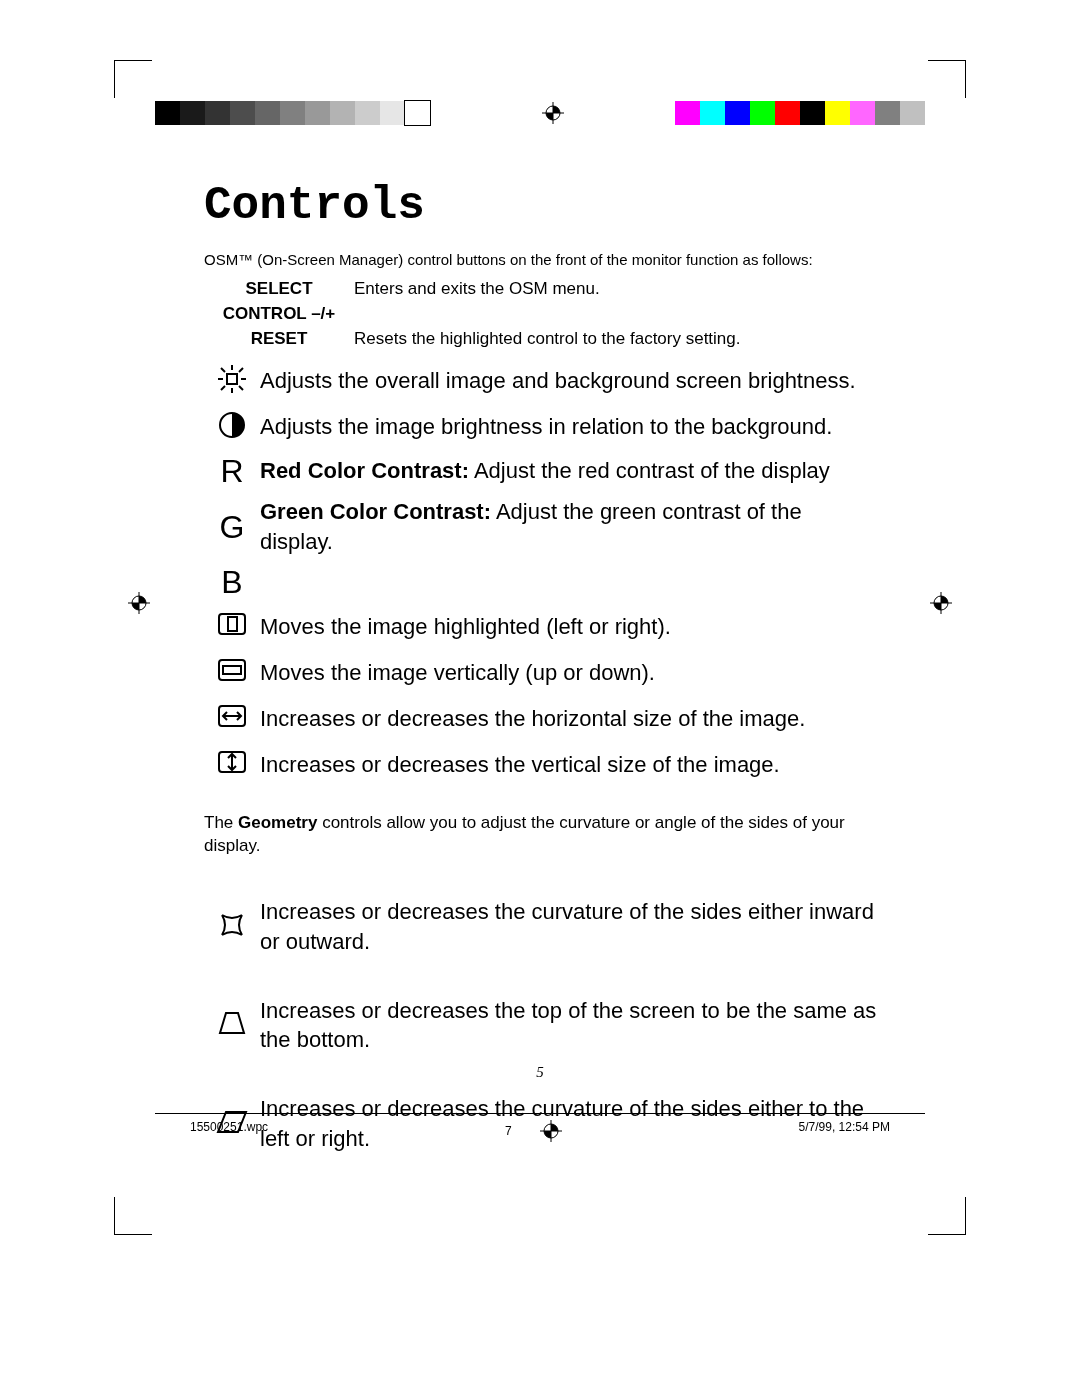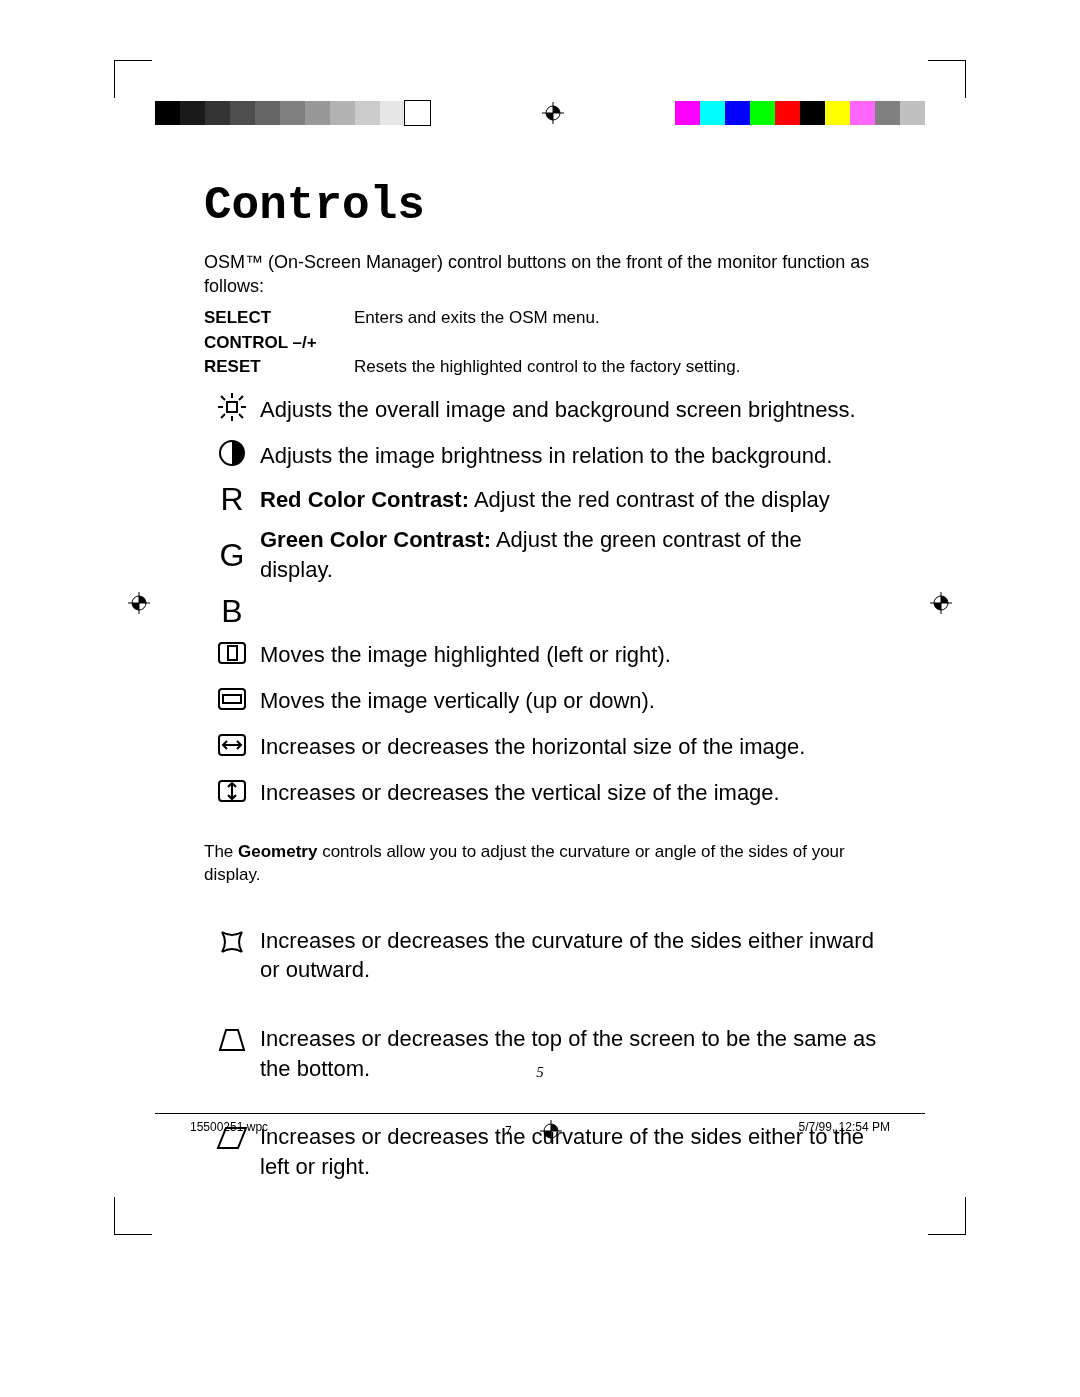--- a/index.html
+++ b/index.html
@@ -53,29 +53,29 @@
     right: 200px;
     top: 170px;
   }
   .title {
     font-size: 46px;
     font-weight: 900;
     letter-spacing: 0;
     margin: 10px 0 18px 0;
     font-family: Liberation Mono, monospace;
   }
-  .intro { font-size: 18px; line-height: 1.35; margin: 0 0 8px 0; }
+  .intro { font-size: 15px; line-height: 1.35; margin: 0 0 8px 0; }
 
   .defs { margin: 4px 0 12px 0; }
   .def-row { display:flex; font-size:17px; line-height:1.35; margin-bottom:2px; }
-  .def-term { width: 150px; font-weight: 900; font-family: Arial, sans-serif; }
+  .def-term { width: 150px; font-weight: 900; font-family: Arial, sans-serif; text-align: center; }
   .def-desc { flex:1; }
 
   .item-row { display:flex; align-items:center; margin: 10px 0; }
-  .item-row.top   { align-items:flex-start;margin-top:39px; }
+  .item-row.top   { align-items:center;margin-top:39px; }
   .item-icon { width: 56px; flex:0 0 56px; display:flex; justify-content:center; }
   .item-text { flex:1; font-size:22px; line-height:1.35; }
   .bold { font-weight: 700; }
   .bigletter { font-size: 32px; font-family: Arial, sans-serif; font-weight:400; line-height:32px; text-align:center; width:32px; }
 
   .section-note { font-size:17px; line-height:1.35; margin: 30px 0 10px 0; }
 
   .page-num { position:absolute; left:0; right:0; text-align:center; top: 1064px; font-size:15px; font-style: italic; font-family: "Times New Roman", serif;}
   .footer-line { position:absolute; left:155px; right:155px; top:1113px; border-top:1px solid #000; }
   .footer {

